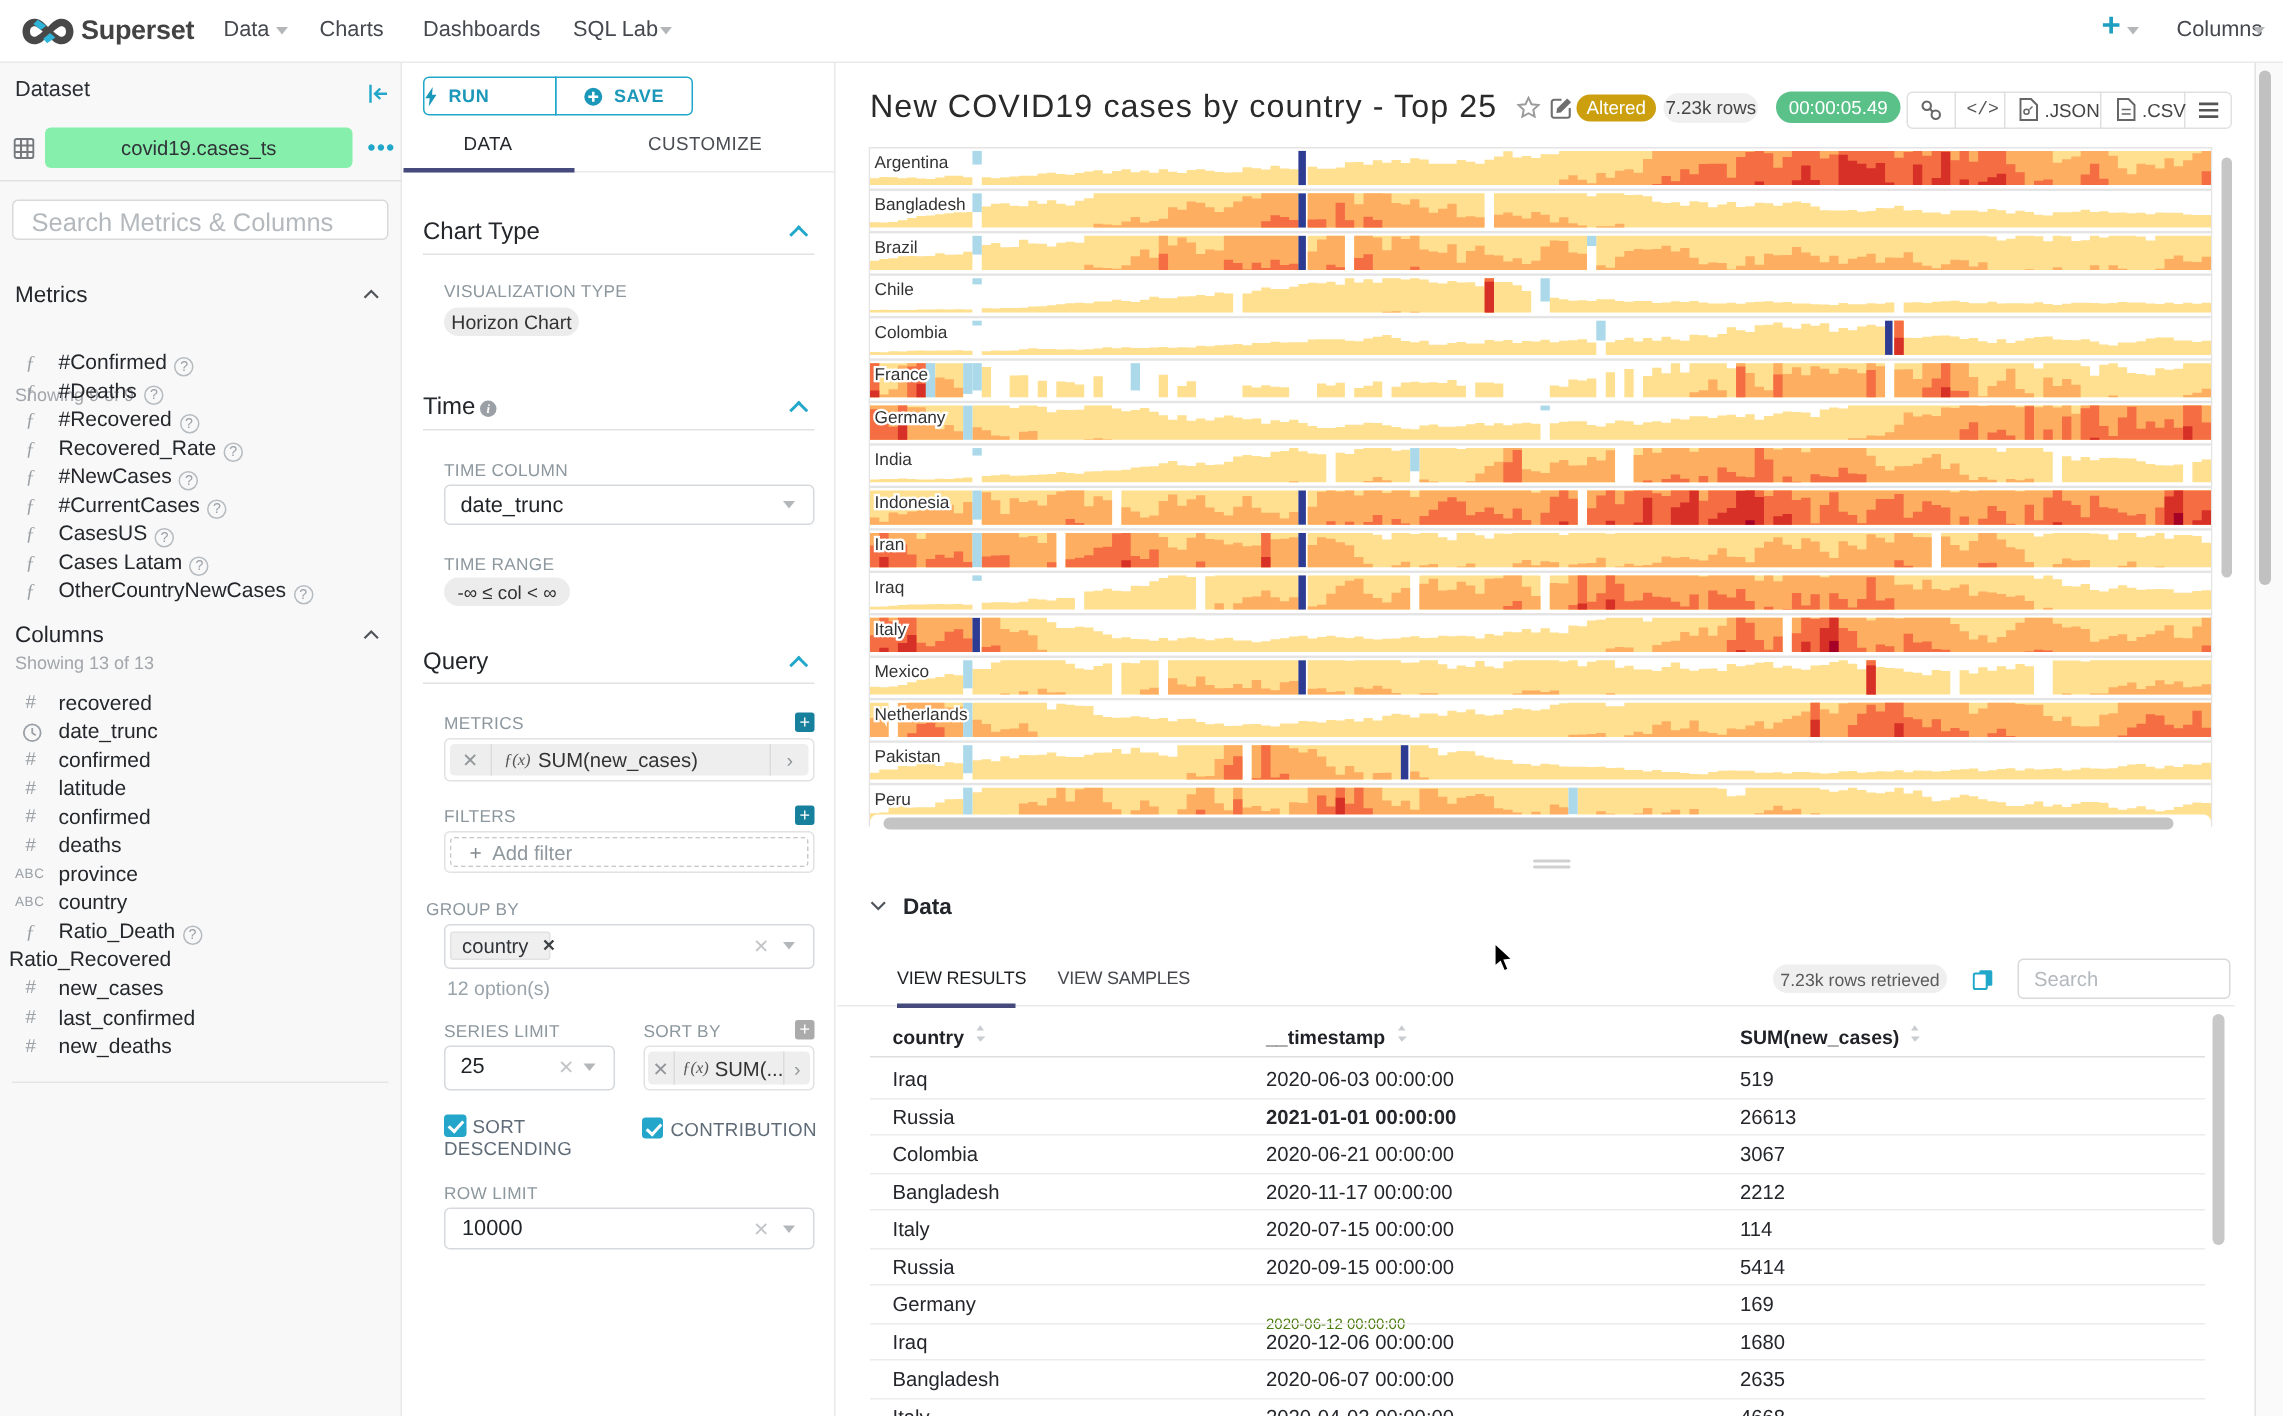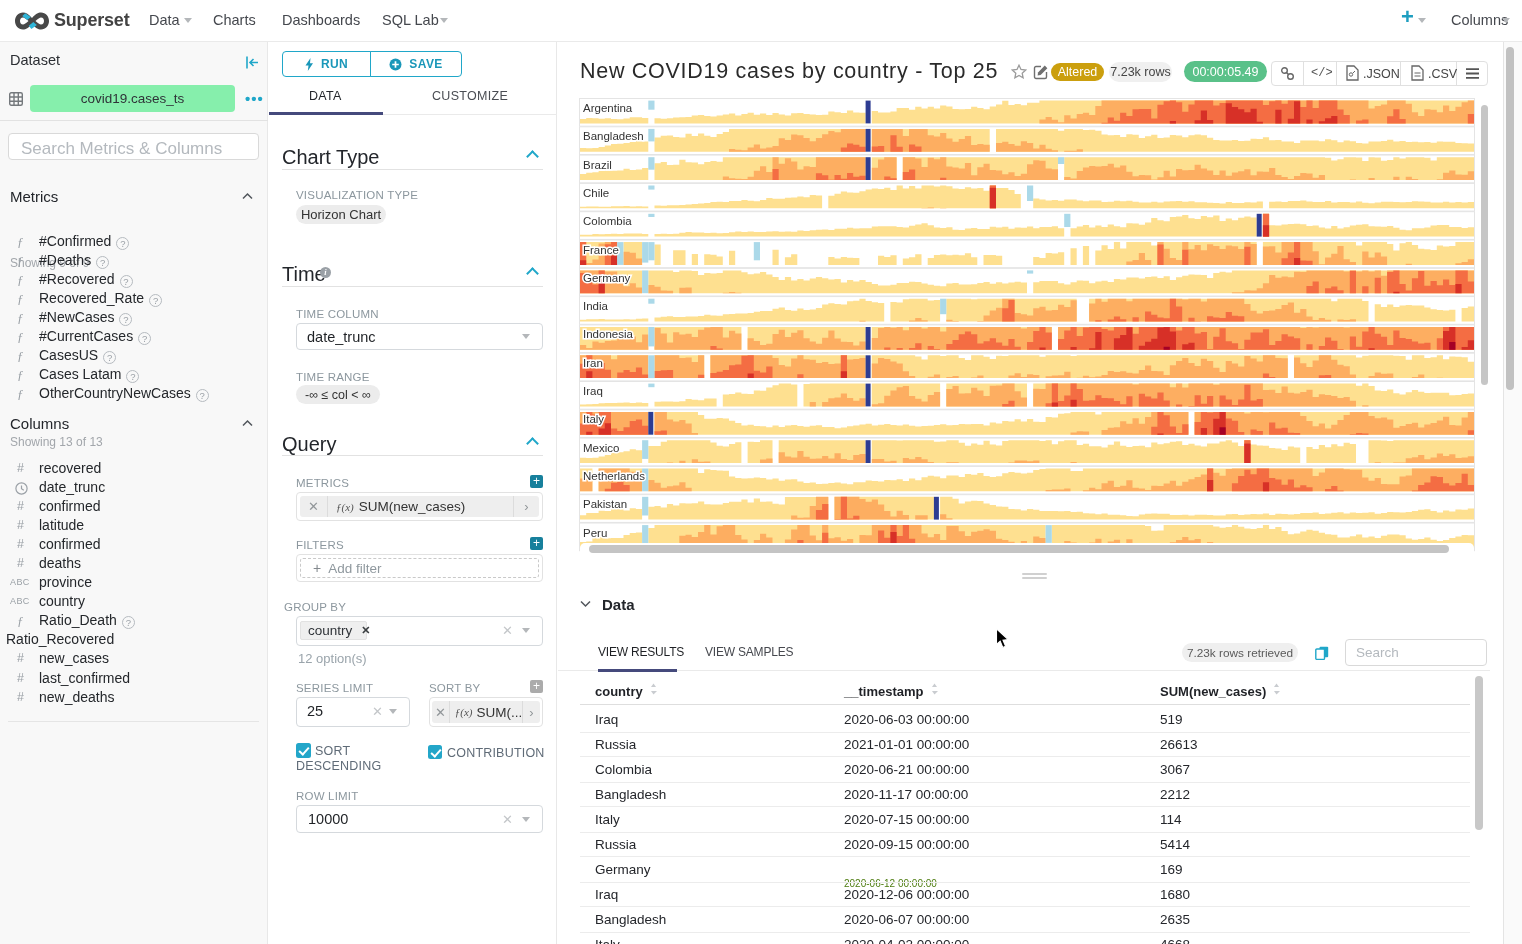--- a/index.html
+++ b/index.html
@@ -4,21 +4,21 @@
 <style>
 * { margin:0; padding:0; box-sizing:border-box; }
 html,body { width:1522px; height:944px; overflow:hidden; font-family:"Liberation Sans",sans-serif; background:#fff; }
 .abs { position:absolute; }
 .lbl { font-size:11.5px; color:#8c979e; letter-spacing:.2px; }
 .sel { position:absolute; background:#fff; border:1px solid #d5d9dd; border-radius:4px; }
 .caret { position:absolute; width:0; height:0; border-left:4.5px solid transparent; border-right:4.5px solid transparent; border-top:5.5px solid #b4b7ba; }
 .xmk { position:absolute; color:#c3c6c9; font-size:13px; }
 .pill-gray { position:absolute; background:#ececec; border-radius:12px; color:#333; display:flex; align-items:center; justify-content:center; }
 .chev-up { position:absolute; width:9px; height:9px; border-left:2px solid #20a7c9; border-top:2px solid #20a7c9; transform:rotate(45deg); }
-.sec-h { position:absolute; font-size:20px; color:#23262b; }
+.sec-h { position:absolute; font-size:16px; color:#23262b; }
 .divider { position:absolute; height:1px; background:#e2e2e2; }
 .mtag { position:absolute; background:#eee; border-radius:3px; display:flex; align-items:center; font-size:13.5px; color:#333; }
 .ic-x { color:#919699; font-size:13px; }
 .fx { font-style:italic; font-size:11px; color:#555; font-family:"Liberation Serif",serif; }
 .checkbox { position:absolute; width:15px; height:15px; background:#23a6c9; border-radius:2.5px; }
 .checkbox:after { content:""; position:absolute; left:4.5px; top:1.5px; width:4px; height:8px; border:solid #fff; border-width:0 2px 2px 0; transform:rotate(42deg); }
 .cklbl { position:absolute; font-size:12.5px; color:#5f6b77; letter-spacing:.2px; }
 .srow { position:absolute; font-size:14px; color:#24272b; white-space:nowrap; }
 .sic { position:absolute; color:#9aa0a6; font-size:12px; }
 .qm { display:inline-block; width:13px; height:13px; border:1px solid #b6bbc0; border-radius:50%; color:#9aa0a6; font-size:9.5px; text-align:center; line-height:12px; margin-left:5px; vertical-align:-1px; }
@@ -93,21 +93,21 @@
 <div class="srow" style="left:6px;top:631px;">Ratio_Recovered</div>
 <div class="sic" style="left:17px;top:651px;font-size:12.5px;">#</div>
 <div class="srow" style="left:39px;top:650px;">new_cases</div>
 <div class="sic" style="left:17px;top:671px;font-size:12.5px;">#</div>
 <div class="srow" style="left:39px;top:670px;">last_confirmed</div>
 <div class="sic" style="left:17px;top:690px;font-size:12.5px;">#</div>
 <div class="srow" style="left:39px;top:689px;">new_deaths</div>
 <div class="divider" style="left:8px;top:721px;width:251px;background:#e5e5e5;"></div>
 
 <div class="abs" style="left:268px;top:42px;width:289px;height:902px;background:#fff;border-right:1px solid #e8e8e8;"></div>
-<div class="abs" style="left:282px;top:51px;width:89px;height:26px;border:1px solid #20a7c9;border-radius:4px 0 0 4px;display:flex;align-items:center;justify-content:center;color:#1a97b9;font-size:12px;font-weight:bold;letter-spacing:.4px;"><svg width="9" height="13" viewBox="0 0 9 13" style="margin-right:7px">
+<div class="abs" style="left:282px;top:51px;width:89px;height:26px;border:1px solid #20a7c9;border-radius:4px 0 0 4px;display:flex;align-items:center;color:#1a97b9;font-size:12px;font-weight:bold;letter-spacing:.4px;"><svg width="9" height="13" viewBox="0 0 9 13" style="margin-right:7px">
       <path d="M5.5 0L0.5 7.5h3L2.8 13l5.2-7.8H5z" fill="#1a97b9"></path>
     </svg>RUN</div>
 <div class="abs" style="left:370px;top:51px;width:92px;height:26px;border:1px solid #20a7c9;border-radius:0 4px 4px 0;display:flex;align-items:center;justify-content:center;color:#1a97b9;font-size:12px;font-weight:bold;letter-spacing:.4px;"><svg width="13" height="13" viewBox="0 0 13 13" style="margin-right:7px">
       <circle cx="6.5" cy="6.5" r="6" fill="#1a97b9"></circle>
       <path d="M6.5 3.2v6.6M3.2 6.5h6.6" stroke="#fff" stroke-width="1.7"></path>
     </svg>SAVE</div>
 <div class="abs" style="left:309px;top:89px;font-size:12.5px;color:#23262b;letter-spacing:.3px;">DATA</div>
 <div class="abs" style="left:432px;top:89px;font-size:12.5px;color:#4a4d53;letter-spacing:.3px;">CUSTOMIZE</div>
 <div class="divider" style="left:269px;top:114px;width:288px;background:#eaeaea;"></div>
 <div class="abs" style="left:269px;top:112px;width:114px;height:3px;background:#454a7c;"></div>
@@ -433,21 +433,21 @@
 <div class="abs" style="left:1160px;top:683px;font-size:13px;font-weight:bold;color:#1f2126;">SUM(new_cases) &nbsp;<svg width="7" height="12" viewBox="0 0 7 12" style="vertical-align:1px">
       <path d="M3.5 0.5L6 4H1z" fill="#c9ccd0"></path>
       <path d="M3.5 11.5L1 8h6z" fill="#c9ccd0"></path>
     </svg></div>
 <div class="divider" style="left:580px;top:704px;width:890px;background:#dedede;"></div>
 <div class="abs" style="left:595px;top:712px;font-size:13.5px;color:#24262b;">Iraq</div>
 <div class="abs" style="left:844px;top:712px;font-size:13.5px;color:#24262b;">2020-06-03 00:00:00</div>
 <div class="abs" style="left:1160px;top:712px;font-size:13.5px;color:#24262b;">519</div>
 <div class="divider" style="left:580px;top:732px;width:890px;background:#ececec;"></div>
 <div class="abs" style="left:595px;top:737px;font-size:13.5px;color:#24262b;">Russia</div>
-<div class="abs" style="left:844px;top:737px;font-size:13.5px;color:#24262b;">2021-01-01 00:00:00</div>
+<div class="abs" style="left:844px;top:737px;font-size:13.5px;color:#24262b;font-weight:bold;">2021-01-01 00:00:00</div>
 <div class="abs" style="left:1160px;top:737px;font-size:13.5px;color:#24262b;">26613</div>
 <div class="divider" style="left:580px;top:756px;width:890px;background:#ececec;"></div>
 <div class="abs" style="left:595px;top:762px;font-size:13.5px;color:#24262b;">Colombia</div>
 <div class="abs" style="left:844px;top:762px;font-size:13.5px;color:#24262b;">2020-06-21 00:00:00</div>
 <div class="abs" style="left:1160px;top:762px;font-size:13.5px;color:#24262b;">3067</div>
 <div class="divider" style="left:580px;top:782px;width:890px;background:#ececec;"></div>
 <div class="abs" style="left:595px;top:787px;font-size:13.5px;color:#24262b;">Bangladesh</div>
 <div class="abs" style="left:844px;top:787px;font-size:13.5px;color:#24262b;">2020-11-17 00:00:00</div>
 <div class="abs" style="left:1160px;top:787px;font-size:13.5px;color:#24262b;">2212</div>
 <div class="divider" style="left:580px;top:806px;width:890px;background:#ececec;"></div>

